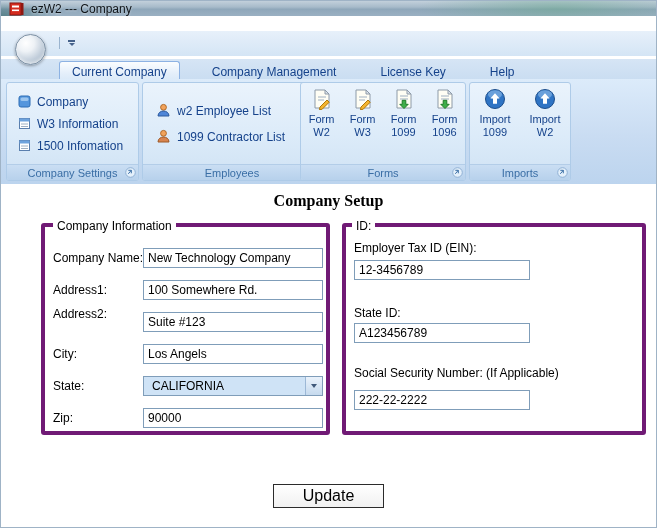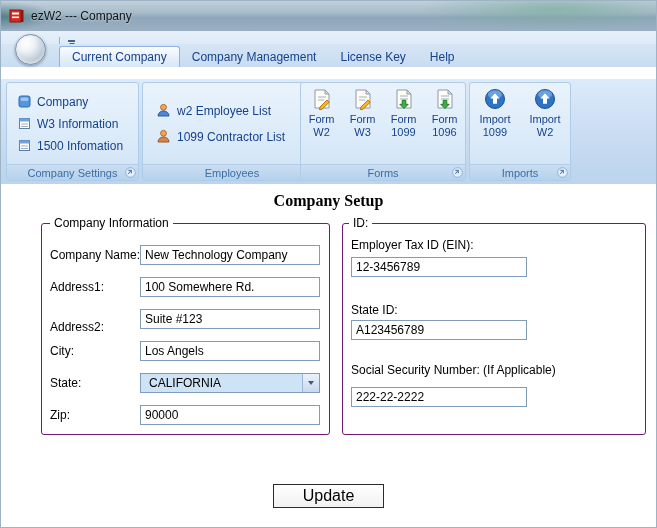--- a/index.html
+++ b/index.html
@@ -1,21 +1,21 @@
 <!DOCTYPE html>
 <html><head>
 <meta charset="utf-8">
 <style>
   *{margin:0;padding:0;box-sizing:border-box;}
   html,body{background:#ffffff;}
   body{font-family:"Liberation Sans",sans-serif;}
   .window{position:relative;width:657px;height:528px;overflow:hidden;background:#fff;border:1px solid #9fb3c6;}
 
   
-  .titlebar{position:absolute;top:0;left:0;width:100%;height:30px;
+  .titlebar{position:absolute;top:0;left:0;width:100%;height:15px;
     background:linear-gradient(180deg,#c2d0db 0%,#a7bbca 40%,#8fa7ba 55%,#9ab0c2 100%);
     display:flex;align-items:center;gap:6px;padding:0 8px;overflow:hidden;}
   .glass{position:absolute;top:0;height:30px;pointer-events:none;}
   .glass-left{left:0;width:55px;background:radial-gradient(ellipse at 0% 50%,rgba(25,85,85,.5),transparent 70%);}
   .glass-right{right:0;width:250px;background:radial-gradient(ellipse at 60% 25%,rgba(110,170,145,.55),transparent 65%);}
   .app-icon{position:relative;z-index:1;display:flex;}
   .window-title{position:relative;z-index:1;font-size:12px;color:#0f1418;text-shadow:0 1px 2px rgba(255,255,255,.45);}
 
   
   .qat-row{position:absolute;top:30px;left:0;width:100%;height:25px;
@@ -23,22 +23,22 @@
   .qat-controls{position:absolute;left:58px;top:6px;display:flex;align-items:center;gap:5px;}
   .qat-sep{width:1px;height:12px;background:#9ab4cf;}
   .qat-drop{display:flex;flex-direction:column;align-items:center;gap:1px;padding:2px 3px;cursor:default;}
   .qat-bar{width:7px;height:2px;background:#44618a;}
   .qat-caret{width:0;height:0;border-left:3px solid transparent;border-right:3px solid transparent;border-top:3px solid #44618a;}
   .orb{position:absolute;left:14px;top:33px;width:31px;height:31px;border-radius:50%;z-index:6;cursor:default;
     background:radial-gradient(circle at 34% 28%,#ffffff 0%,#eef2f6 30%,#c2cedb 62%,#98aabb 100%);
     border:1px solid #7d90a3;box-shadow:0 1px 3px rgba(0,0,0,.35),inset 0 -2px 3px rgba(255,255,255,.55);}
 
   
-  .tab-row{position:absolute;top:43px;left:0;width:100%;height:23px;
-    background:linear-gradient(#d6e5f5,#c8dcf1);display:flex;align-items:flex-end;padding-left:58px;gap:0;}
+  .tab-row{position:absolute;top:58px;left:0;width:100%;height:23px;
+    background:linear-gradient(#d6e5f5,#c8dcf1);display:flex;align-items:flex-end;padding-left:58px;gap:20px;}
   .tab{height:21px;padding:0 12px;display:flex;align-items:center;font-size:12px;color:#15428b;
     border-radius:3px 3px 0 0;cursor:default;white-space:nowrap;}
   .tab.active{background:linear-gradient(#fbfdfe,#e3eefa 60%,#d8e8f7);border:1px solid #8db2e3;border-bottom:none;}
 
   
   .ribbon{position:absolute;top:78px;left:0;width:100%;height:105px;
     background:linear-gradient(#dcebfa,#c9dcf2 55%,#bcd4ee);}
   .group{position:absolute;top:3px;height:99px;border:1px solid #aecbe8;border-radius:3px;
     background:linear-gradient(#eaf3fc,#dcebf9 55%,#cfe2f4);display:flex;flex-direction:column;overflow:hidden;}
   .g-cs{left:5px;width:133px;}
@@ -56,21 +56,21 @@
 
   .btn-row{display:flex;height:100%;}
   .big-btn{flex:1;display:flex;flex-direction:column;align-items:center;padding-top:5px;
     cursor:default;font-size:11px;color:#15428b;line-height:13px;text-align:center;}
   .big-btn .icn-big{margin-bottom:3px;display:flex;}
 
   
   .main{position:absolute;top:183px;left:0;width:100%;height:345px;background:#fff;}
   .page-title{position:absolute;top:8px;left:0;width:100%;text-align:center;
     font-family:"Liberation Serif",serif;font-weight:bold;font-size:16px;color:#000;}
-  .fs{position:absolute;border:1px solid #701a75;border-radius:3px;background:#fff;}
+  .fs{position:absolute;border:4px solid #701a75;border-radius:3px;background:#fff;}
   .fs-legend{position:absolute;top:-8px;left:8px;background:#fff;padding:0 4px;font-size:12px;color:#000;white-space:nowrap;}
   .fs-company{left:40px;top:39px;width:289px;height:212px;}
   .fs-id{left:341px;top:39px;width:304px;height:212px;}
   .lbl,.lbl2{position:absolute;left:8px;font-size:12px;color:#000;white-space:nowrap;}
   .inp{position:absolute;left:98px;width:180px;height:20px;border:1px solid #7f9db9;font-size:12px;
     padding:1px 4px;font-family:"Liberation Sans",sans-serif;background:#fff;color:#000;}
   .inp2{position:absolute;left:8px;width:176px;height:20px;border:1px solid #7f9db9;font-size:12px;
     padding:1px 4px;font-family:"Liberation Sans",sans-serif;background:#fff;color:#000;}
   .combo{position:absolute;left:98px;width:180px;height:20px;border:1px solid #7f9db9;display:flex;
     background:linear-gradient(#eef5fc,#d8e7f6);cursor:default;}
@@ -308,21 +308,21 @@
 
     <div class="fs fs-company">
       <span class="fs-legend">Company Information</span>
 
       <span class="lbl" style="top:24px">Company Name:</span>
       <input class="inp" style="top: 21px;" value="New Technology Company">
 
       <span class="lbl" style="top:56px">Address1:</span>
       <input class="inp" style="top: 53px;" value="100 Somewhere Rd.">
 
-      <span class="lbl" style="top:96px">Address2:</span>
+      <span class="lbl" style="top:80px">Address2:</span>
       <input class="inp" style="top: 85px;" value="Suite #123">
 
       <span class="lbl" style="top:120px">City:</span>
       <input class="inp" style="top: 117px;" value="Los Angels">
 
       <span class="lbl" style="top:152px">State:</span>
       <div class="combo" style="top:149px">
         <span class="combo-text">CALIFORNIA</span>
         <span class="combo-btn">
           <span class="caret"></span>

